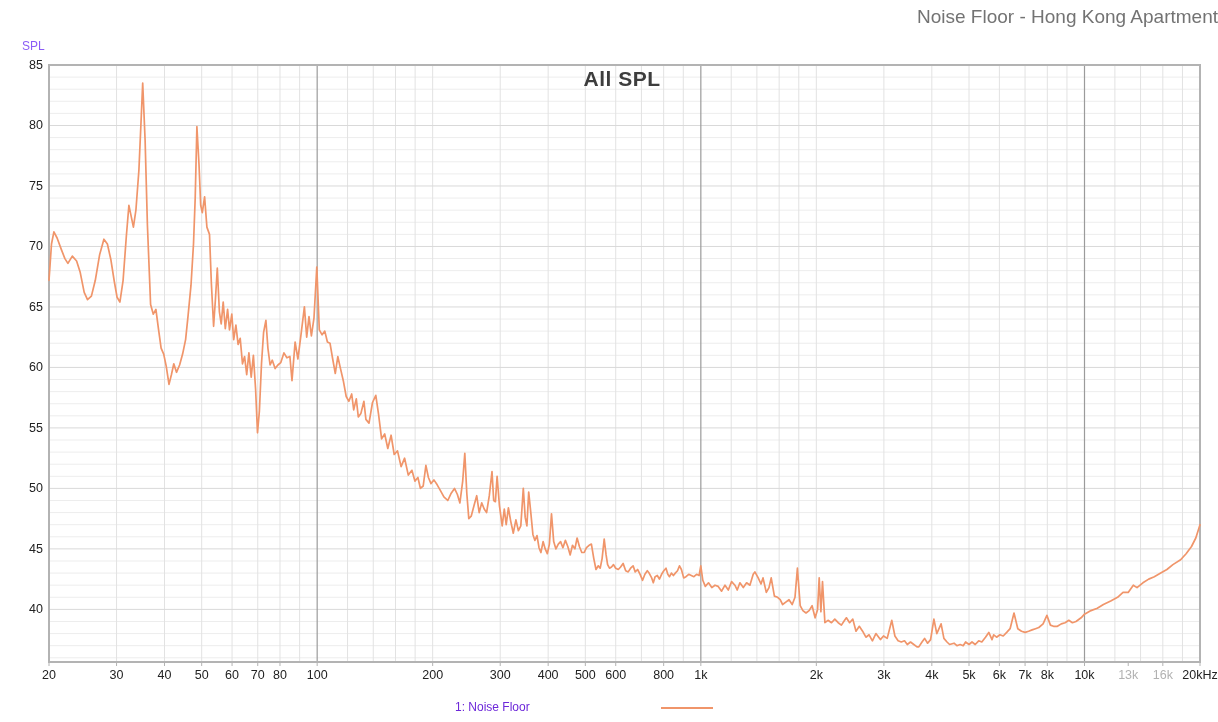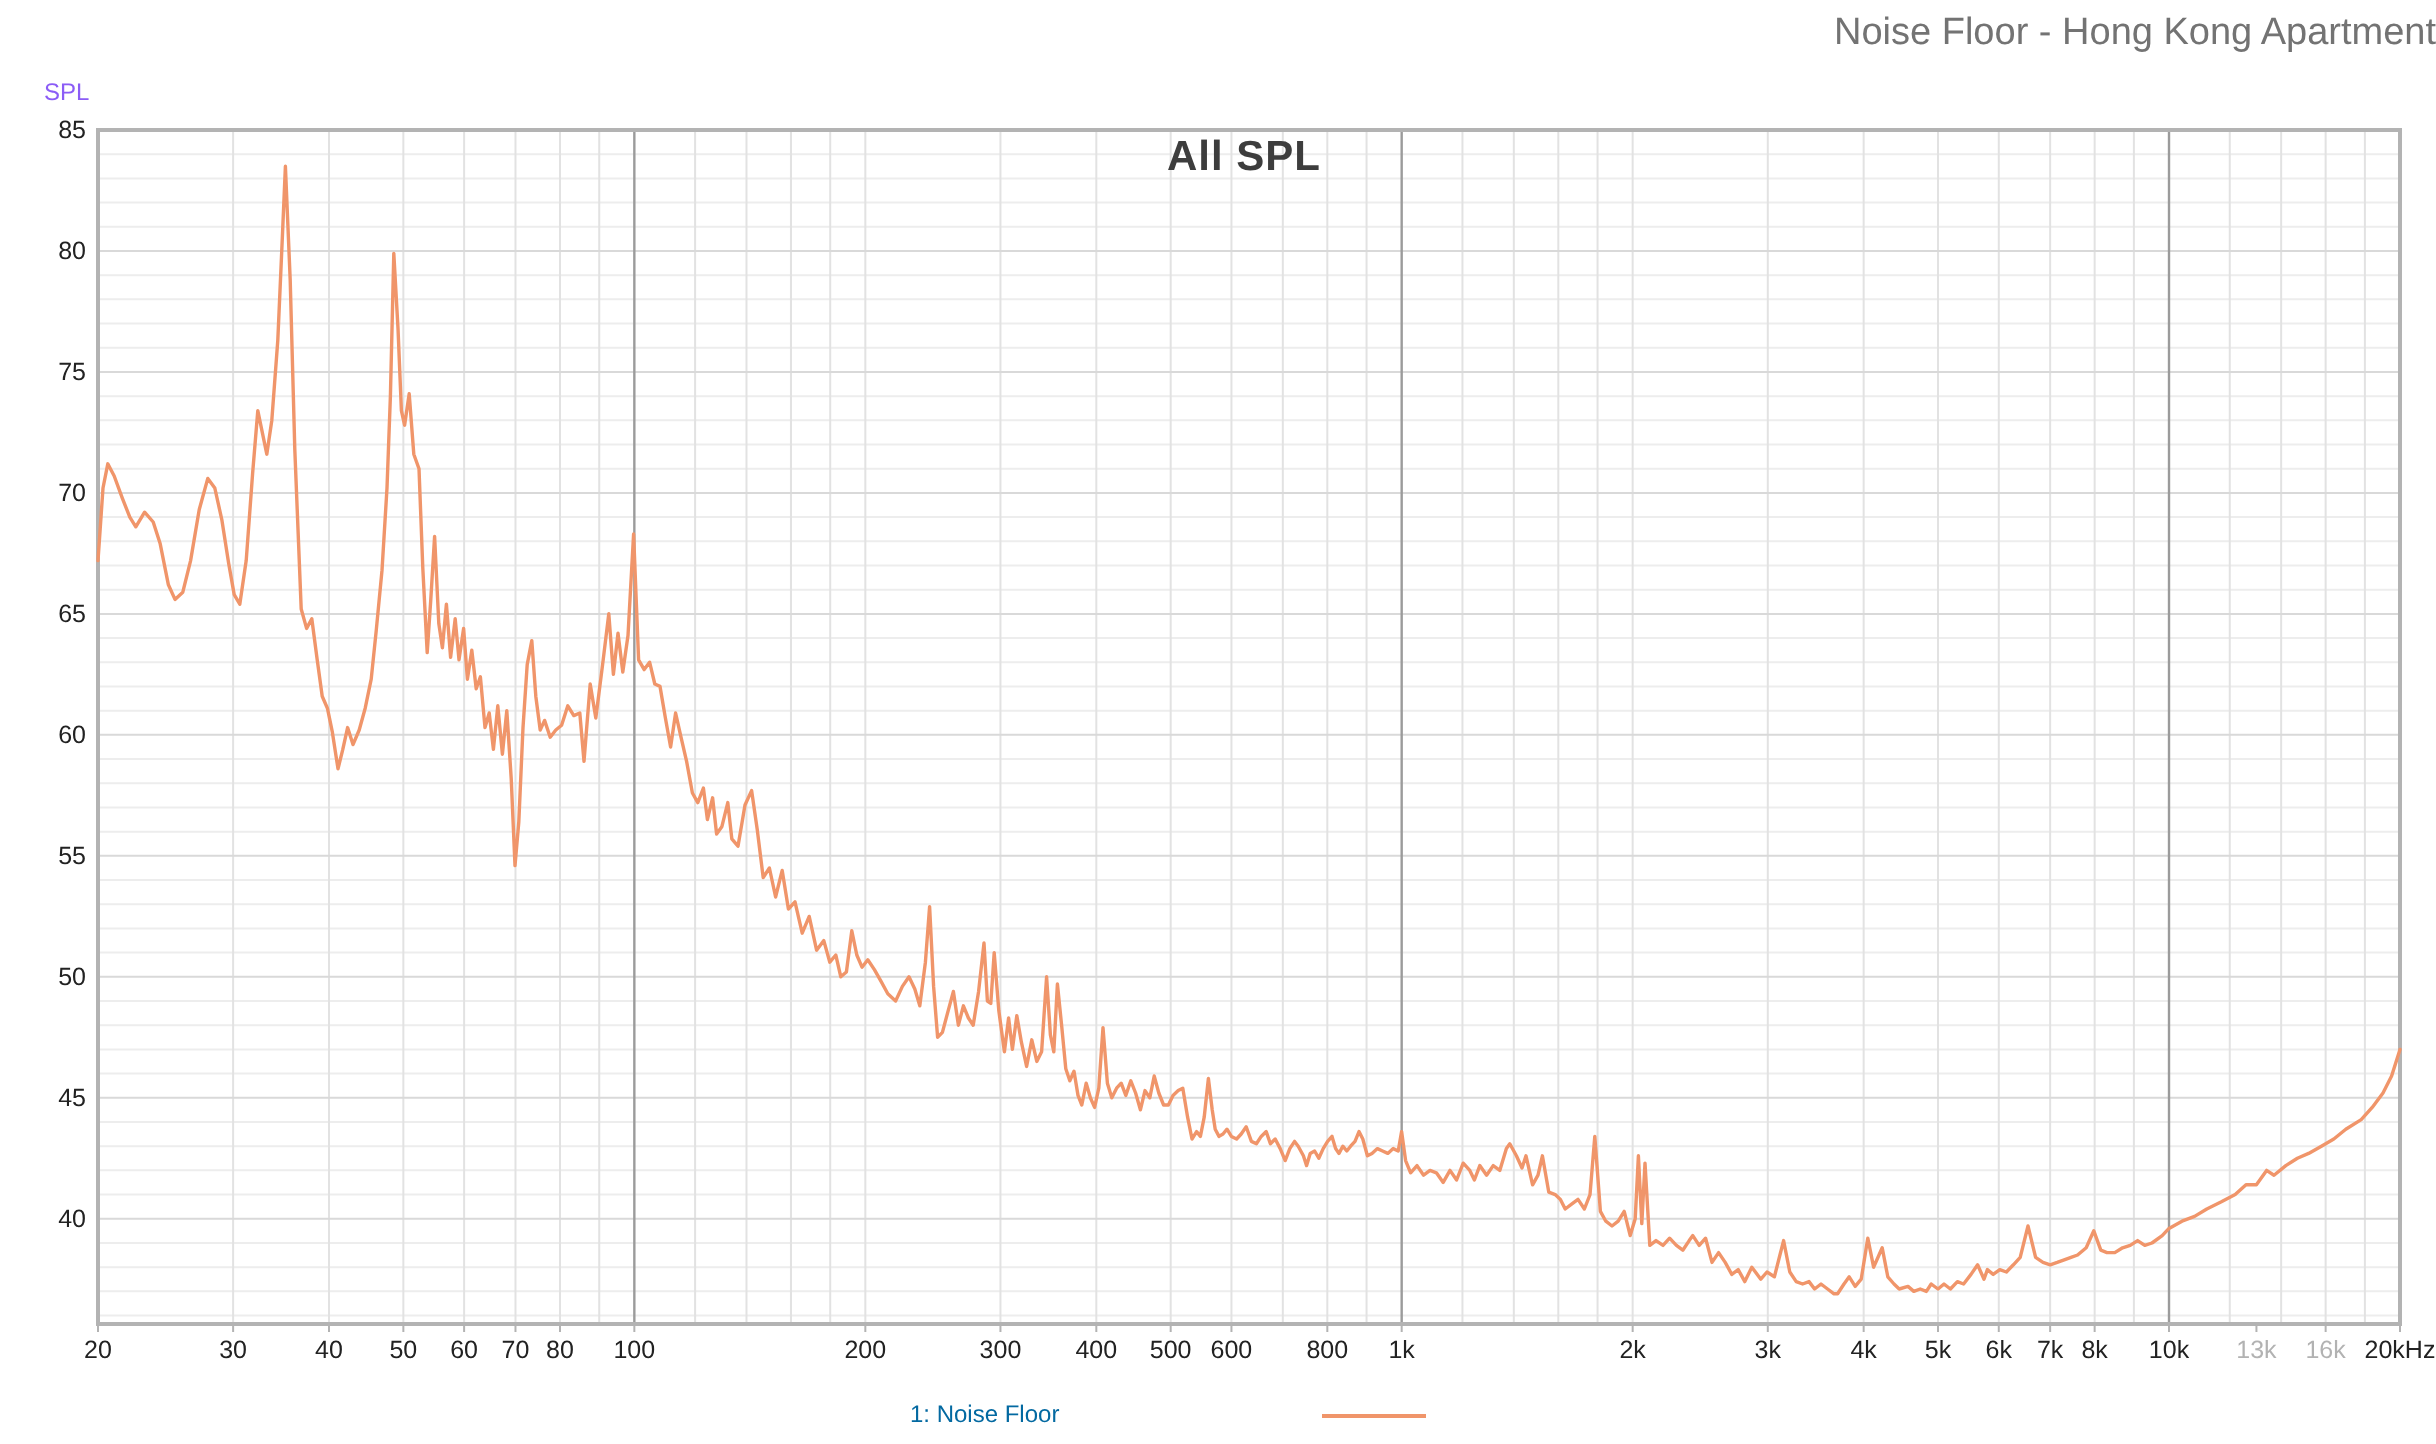--- a/index.html
+++ b/index.html
@@ -169,15 +169,15 @@
     <line x1="1162.8188583425758" x2="1162.8188583425758" y1="662" y2="666" stroke="#b3b3b3" stroke-width="1"></line>
     <text x="1162.8188583425758" y="679" text-anchor="middle" font-size="12.5px" fill="#b2b2b2" font-family="&quot;Liberation Sans&quot;,sans-serif">16k</text>
     <line x1="1200" x2="1200" y1="662" y2="666" stroke="#b3b3b3" stroke-width="1"></line>
     <text x="1200" y="679" text-anchor="middle" font-size="12.5px" fill="#222222" font-family="&quot;Liberation Sans&quot;,sans-serif">20kHz</text>
     <polyline points="49.0,280.3 51.5,244.0 53.9,231.9 57.1,238.0 61.1,248.9 64.9,258.6 67.9,263.4 72.3,256.1 76.6,261.0 80.1,271.9 84.2,292.4 87.5,299.7 91.4,296.1 95.3,280.3 99.6,254.9 103.9,239.2 107.4,244.0 110.9,259.8 114.3,281.5 117.1,297.3 119.9,302.1 123.1,280.3 126.3,236.8 128.9,205.3 131.4,217.4 133.4,227.1 135.9,210.2 138.9,170.2 141.3,115.8 142.7,83.1 145.1,140.0 147.4,224.7 150.6,304.5 153.3,314.2 155.9,309.4 158.6,329.9 161.1,348.1 163.7,354.1 166.2,366.2 169.0,384.4 171.4,374.7 173.8,363.8 176.5,372.3 179.6,365.0 182.6,354.1 185.6,339.6 188.1,315.4 191.0,285.2 193.5,244.0 195.2,198.1 196.9,126.7 199.0,164.2 200.7,205.3 202.3,212.6 204.6,196.9 206.9,227.1 209.5,234.4 211.4,284.0 213.6,326.3 215.4,299.7 217.3,268.2 219.4,311.8 221.2,323.9 223.2,302.1 225.3,328.7 227.6,309.4 229.5,329.9 231.8,314.2 233.7,339.6 235.9,325.1 238.1,344.4 240.2,338.4 242.5,363.8 244.6,356.5 246.7,374.7 248.9,352.9 251.2,377.1 253.4,355.3 255.6,389.2 257.5,432.8 259.4,411.0 261.5,363.8 263.6,332.3 265.9,320.3 267.9,348.1 270.1,365.0 272.3,360.2 275.1,368.6 277.9,365.0 280.8,362.6 283.9,352.9 286.9,357.8 289.9,356.5 292.0,380.7 295.1,342.0 297.9,359.0 301.3,332.3 304.4,306.9 306.7,337.2 309.0,316.6 311.4,336.0 314.0,317.8 316.8,267.0 319.3,329.9 322.1,334.8 324.8,331.1 327.4,342.0 330.0,343.2 332.7,359.0 335.3,373.5 337.8,356.5 340.5,368.6 343.3,380.7 346.2,396.5 348.9,401.3 351.7,394.0 353.7,409.8 356.3,398.9 358.3,417.0 360.9,413.4 363.9,401.3 365.9,419.4 369.0,423.1 372.5,402.5 375.8,395.3 378.6,414.6 381.6,438.8 384.7,434.0 387.8,448.5 391.1,435.2 394.2,454.5 397.5,450.9 401.1,466.6 404.6,458.2 408.3,475.1 411.9,470.3 414.9,481.1 417.9,477.5 420.4,488.4 423.2,486.0 425.9,465.4 428.4,477.5 431.0,483.6 433.9,479.9 437.2,484.8 440.6,490.8 443.9,496.9 447.8,500.5 451.2,493.2 454.5,488.4 457.4,494.5 459.9,502.9 462.7,481.1 464.8,453.3 466.8,493.2 468.8,518.6 471.2,516.2 474.1,505.3 476.7,495.7 479.2,512.6 481.7,502.9 484.2,509.0 486.6,512.6 489.3,495.7 492.0,471.5 493.7,500.5 495.4,501.7 497.1,476.3 499.4,505.3 502.2,525.9 504.3,509.0 506.2,524.7 508.4,507.8 510.7,521.1 513.3,533.2 515.9,519.9 518.4,530.7 520.8,525.9 523.3,488.4 525.2,517.4 526.9,525.9 528.7,492.0 530.8,512.6 532.9,534.4 534.9,540.4 537.0,535.6 539.0,547.7 540.9,552.5 543.1,541.6 545.2,548.9 547.3,553.7 549.4,544.1 551.5,513.8 553.7,541.6 555.9,548.9 558.3,544.1 560.6,541.6 562.9,547.7 565.4,540.4 567.8,546.5 570.2,554.9 572.5,545.3 574.9,548.9 577.1,538.0 579.4,546.5 581.8,552.5 584.2,552.5 586.5,547.7 589.1,545.3 591.4,544.1 593.8,558.6 596.0,569.5 598.3,565.8 600.2,568.2 602.1,558.6 604.2,539.2 606.1,554.9 607.6,564.6 609.5,568.2 611.5,567.0 613.5,564.6 615.7,568.2 618.3,569.5 620.6,567.0 623.1,563.4 625.7,570.7 628.2,571.9 630.6,568.2 633.1,565.8 635.2,571.9 637.6,569.5 640.1,574.3 642.6,580.3 644.9,574.3 647.3,570.7 649.1,573.1 651.7,577.9 653.3,582.8 655.1,576.7 657.3,575.5 659.4,579.1 661.6,574.3 663.8,570.7 666.0,568.2 667.8,574.3 669.5,576.7 671.4,573.1 673.4,575.5 675.3,573.1 677.5,570.7 679.5,565.8 681.4,569.5 683.7,577.9 686.0,576.7 688.7,574.3 691.3,575.5 693.9,576.7 696.6,574.3 699.1,575.5 700.8,565.8 702.8,580.3 705.3,586.4 708.5,582.8 711.8,587.6 715.0,585.2 718.2,586.4 721.6,591.2 725.0,585.2 728.3,590.0 731.6,581.6 734.9,585.2 737.2,590.0 739.9,582.8 743.3,587.6 746.6,582.8 749.9,585.2 753.2,574.3 754.9,571.9 758.2,577.9 761.0,584.0 763.0,577.9 766.3,592.4 769.0,587.6 771.2,577.9 774.4,596.1 777.6,597.3 780.2,599.7 782.6,604.5 785.8,602.1 789.0,599.7 792.2,604.5 795.0,597.3 797.4,568.2 800.2,605.7 802.9,610.6 806.0,613.0 809.1,610.6 812.1,605.7 815.1,617.8 817.6,609.4 819.2,577.9 820.9,611.8 822.5,581.6 824.9,622.7 828.0,620.3 831.5,622.7 834.8,619.1 838.2,622.7 841.4,625.1 844.6,620.3 846.4,617.8 849.6,622.7 852.8,619.1 856.0,631.2 859.3,626.3 862.6,631.2 865.9,637.2 869.1,634.8 872.4,640.8 875.9,633.6 880.4,639.6 883.5,636.0 887.2,638.4 891.8,620.3 894.9,636.0 898.1,640.8 901.3,642.0 904.5,640.8 907.3,644.5 910.5,642.0 913.8,644.5 917.0,646.9 918.8,646.9 922.0,642.0 924.6,638.4 927.6,643.2 930.6,639.6 933.9,619.1 936.8,633.6 941.1,623.9 943.9,638.4 947.0,642.0 949.6,644.5 954.0,643.2 956.9,645.7 960.1,644.5 963.2,645.7 965.6,642.0 969.0,644.5 972.0,642.0 975.2,644.5 978.7,640.8 981.8,642.0 985.5,637.2 988.8,632.4 992.0,639.6 993.7,634.8 996.6,637.2 999.9,634.8 1003.2,636.0 1006.7,632.4 1010.1,628.7 1014.0,613.0 1017.8,628.7 1021.5,631.2 1025.1,632.4 1028.6,631.2 1032.1,629.9 1035.5,628.7 1038.8,627.5 1043.1,623.9 1046.9,615.4 1050.4,625.1 1053.5,626.3 1057.4,626.3 1061.3,623.9 1065.1,622.7 1068.8,620.3 1072.4,622.7 1076.0,621.5 1081.1,617.8 1084.5,614.2 1091.0,610.6 1097.3,608.2 1103.4,604.5 1110.7,600.9 1117.6,597.3 1123.0,592.4 1128.2,592.4 1133.3,585.2 1137.0,587.6 1142.9,582.8 1148.7,579.1 1154.3,576.7 1160.7,573.1 1166.9,569.5 1172.9,564.6 1180.6,559.8 1186.1,553.7 1191.5,546.5 1195.8,538.0 1200.0,524.7" fill="none" stroke="#f0956a" stroke-width="1.7" stroke-linejoin="round" stroke-linecap="round"></polyline>
   </svg>
 
 <div class="overlay-label">All SPL</div>
 
 <div class="legend">
-  <span class="legend-text" style="color: #0369a1;">1: Noise Floor</span>
+  <span class="legend-text" style="color: #6d28d9;">1: Noise Floor</span>
   <span class="legend-line" style="background: rgb(240, 149, 106);"></span>
 </div>
 
 </body></html>

